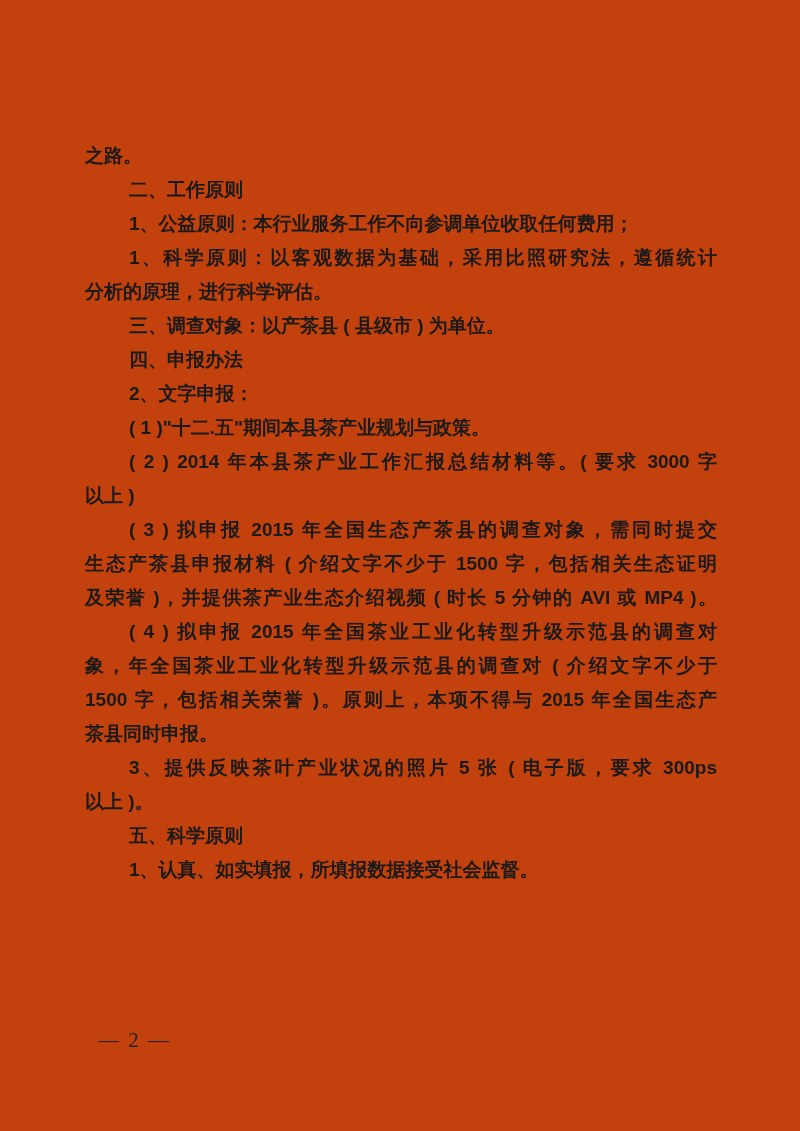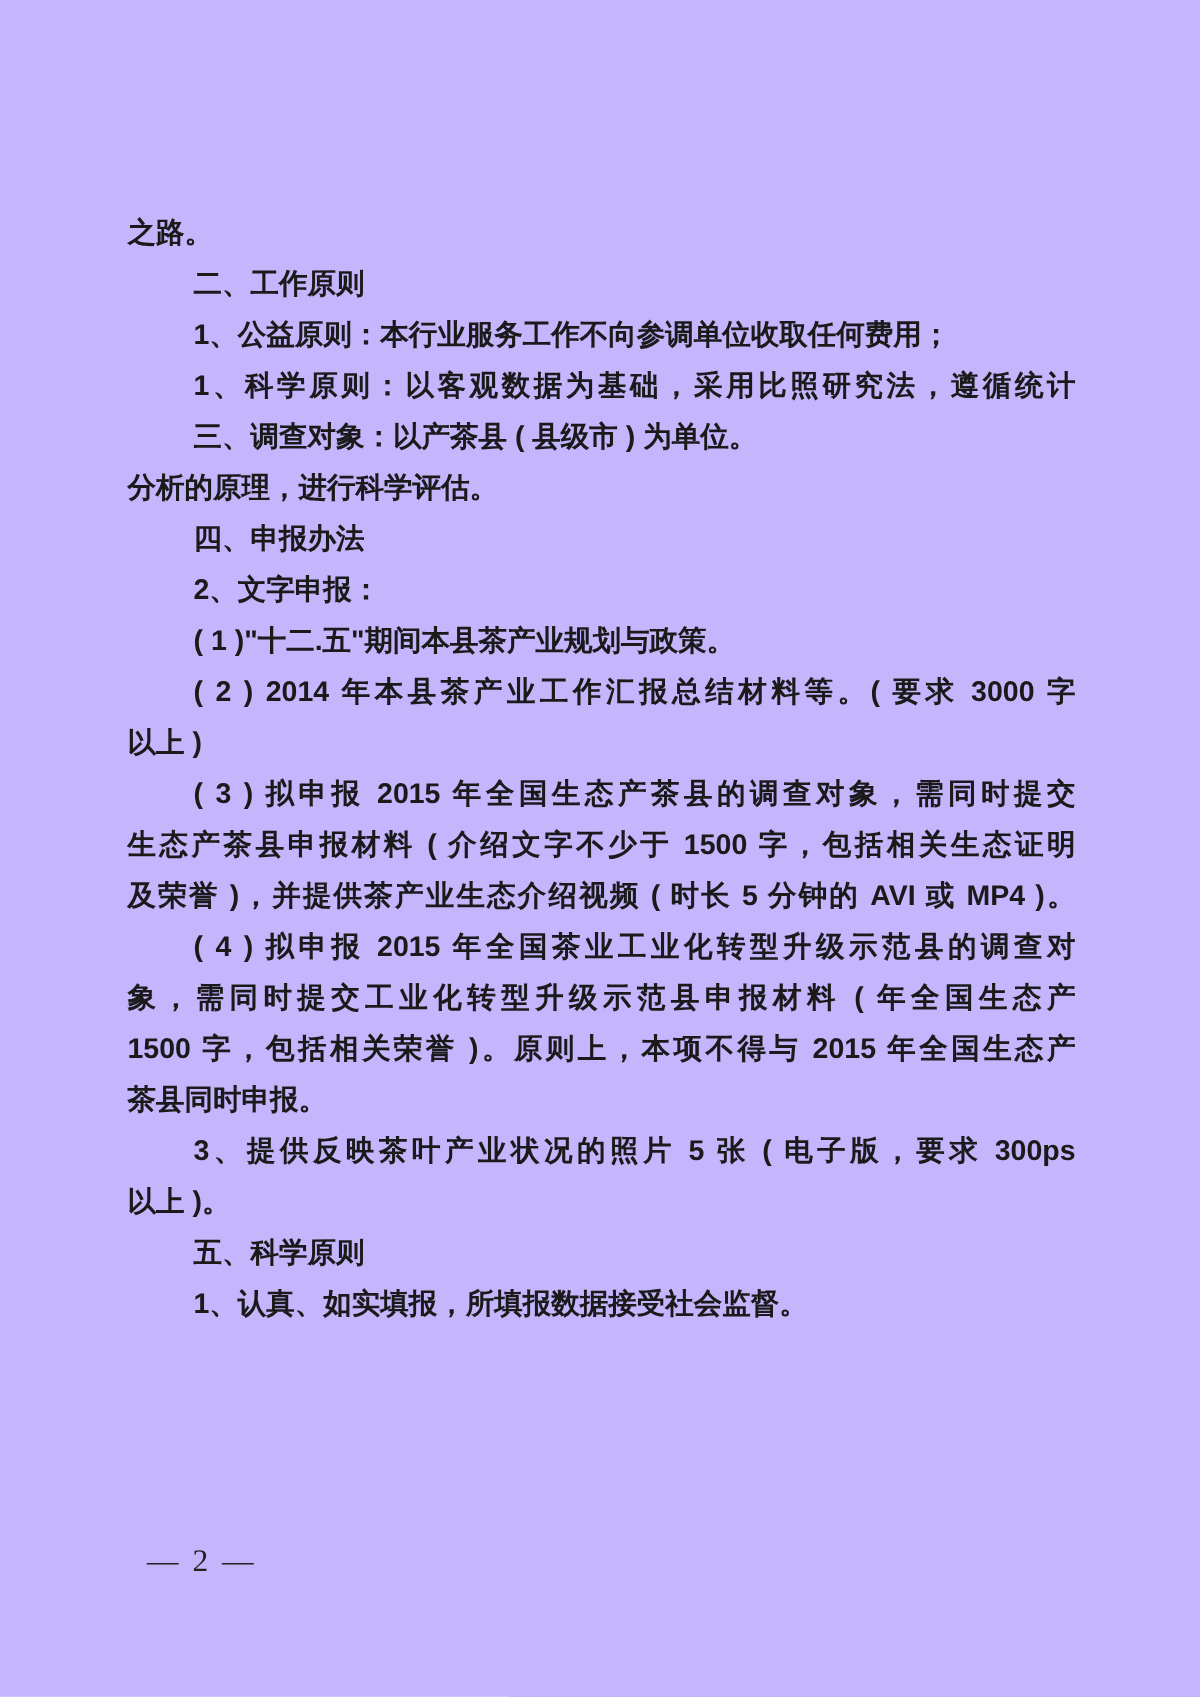--- a/index.html
+++ b/index.html
@@ -12,21 +12,21 @@
     position: relative;
     background: #fcfcfc;
     font-family: "Liberation Sans", sans-serif;
     overflow: hidden;
   }
   .page {
     position: absolute;
     left: 0; top: 0;
     width: 800px;
     height: 1131px;
-    background: #c4b5fd;
+    background: #c2410c;
   }
   .doc-body {
     position: absolute;
     left: 85px;
     top: 139px;
     width: 632px;
     color: #1a1a1a;
   }
   .line {
     height: 34px;
@@ -57,32 +57,32 @@
 </style>
 </head>
 <body>
 
 <div class="page">
   <div class="doc-body">
       <div class="line">之路。</div>
       <div class="line indent">二、工作原则</div>
       <div class="line indent">1、公益原则：本行业服务工作不向参调单位收取任何费用；</div>
       <div class="line indent justify">1、科学原则：以客观数据为基础，采用比照研究法，遵循统计</div>
+      <div class="line">分析的原理，进行科学评估。</div>
       <div class="line indent">三、调查对象：以产茶县 ( 县级市 ) 为单位。</div>
-      <div class="line">分析的原理，进行科学评估。</div>
       <div class="line indent">四、申报办法</div>
       <div class="line indent">2、文字申报：</div>
       <div class="line indent">( 1 )"十二.五"期间本县茶产业规划与政策。</div>
       <div class="line indent justify">( 2 ) 2014 年本县茶产业工作汇报总结材料等。( 要求 3000 字</div>
       <div class="line">以上 )</div>
       <div class="line indent justify">( 3 ) 拟申报 2015 年全国生态产茶县的调查对象，需同时提交</div>
       <div class="line justify">生态产茶县申报材料 ( 介绍文字不少于 1500 字，包括相关生态证明</div>
       <div class="line justify">及荣誉 )，并提供茶产业生态介绍视频 ( 时长 5 分钟的 AVI 或 MP4 )。</div>
       <div class="line indent justify">( 4 ) 拟申报 2015 年全国茶业工业化转型升级示范县的调查对</div>
-      <div class="line justify">象，需同时提交工业化转型升级示范县申报材料 ( 年全国生态产</div>
+      <div class="line justify">象，年全国茶业工业化转型升级示范县的调查对 ( 介绍文字不少于</div>
       <div class="line justify">1500 字，包括相关荣誉 )。原则上，本项不得与 2015 年全国生态产</div>
       <div class="line">茶县同时申报。</div>
       <div class="line indent justify">3、提供反映茶叶产业状况的照片 5 张 ( 电子版，要求 300ps</div>
       <div class="line">以上 )。</div>
       <div class="line indent">五、科学原则</div>
       <div class="line indent">1、认真、如实填报，所填报数据接受社会监督。</div>
     </div>
   <div class="page-footer">— 2 —</div>
 </div>
 

